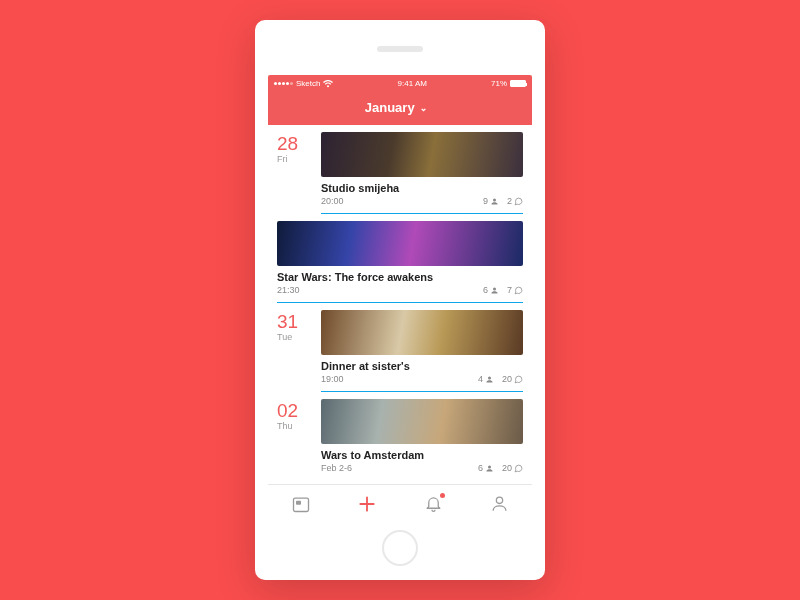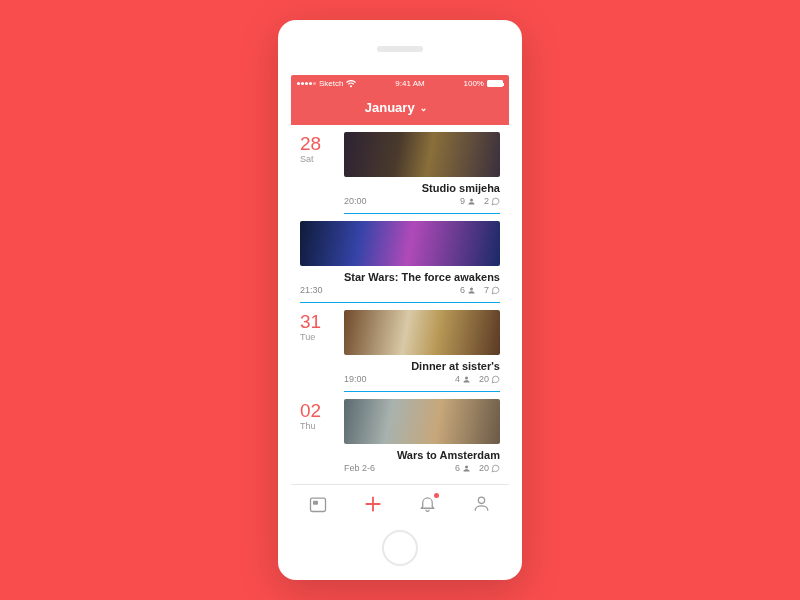--- a/index.html
+++ b/index.html
@@ -1,36 +1,36 @@
 <!DOCTYPE html>
 <html><head>
   <meta charset="utf-8">
   <style>
     * { margin:0; padding:0; box-sizing:border-box; font-family:-apple-system,BlinkMacSystemFont,"Segoe UI",Helvetica,Arial,sans-serif; }
     body { width:800px; height:600px; background:#f94d4d; display:flex; align-items:center; justify-content:center; }
-    .phone { width:244px; height:560px; background:#fff; border-radius:18px; padding:55px 13px 58px 13px; position:relative; box-shadow:0 10px 40px rgba(0,0,0,0.18); }
+    .phone { width:290px; height:560px; background:#fff; border-radius:10px; padding:55px 13px 58px 13px; position:relative; box-shadow:0 10px 40px rgba(0,0,0,0.18); }
     .speaker { position:absolute; top:26px; left:50%; transform:translateX(-50%); width:46px; height:6px; background:#e8e8e8; border-radius:4px; }
     .home-btn { position:absolute; bottom:14px; left:50%; transform:translateX(-50%); width:36px; height:36px; border:2px solid #e8e8e8; border-radius:50%; }
     .screen { width:100%; height:100%; background:#fff; overflow:hidden; display:flex; flex-direction:column; border-radius:2px; }
     .status-bar { background:#f15a5a; color:#fff; height:17px; display:flex; align-items:center; justify-content:space-between; padding:0 6px; font-size:8px; font-weight:500; }
     .status-bar .left, .status-bar .right { display:flex; align-items:center; gap:3px; }
     .dots { display:flex; gap:1px; }
     .dots span { width:3px; height:3px; background:#fff; border-radius:50%; display:block; }
     .dots span.dim { opacity:.45; }
     .battery { width:16px; height:7px; border:1px solid #fff; border-radius:1px; position:relative; }
     .battery::after { content:""; position:absolute; right:-2px; top:1.5px; width:1px; height:3px; background:#fff; }
     .battery > div { background:#fff; height:100%; width:100%; }
     .header { background:#f15a5a; color:#fff; text-align:center; padding:8px 8px 10px 0; font-size:13px; font-weight:600; display:flex; justify-content:center; align-items:center; gap:5px; }
     .chev { font-size:9px; }
     .feed { flex:1; overflow:hidden; background:#fff; }
     .event { display:flex; gap:10px; padding:7px 9px 0 9px; }
     .date-col { width:34px; text-align:left; flex-shrink:0; padding-top:2px; }
     .date-num { color:#f15a5a; font-size:19px; font-weight:400; line-height:1; }
     .date-day { color:#9a9a9a; font-size:9px; margin-top:1px; }
-    .event-body { flex:1;text-align:right; }
+    .event-body { flex:1; }
     .event-img { width:100%; height:45px; border-radius:2px; display:block; }
     .event-title { font-size:11px; font-weight:700; color:#222; margin-top:5px; }
     .event-meta { display:flex; justify-content:space-between; align-items:center; font-size:9px; color:#888; margin-top:2px; padding-bottom:7px; border-bottom:1px solid #0ea5e9; }
     .event-stats { display:flex; gap:8px; color:#888; }
     .stat { display:flex; align-items:center; gap:2px; }
     .event.cut { height:14px; overflow:hidden; padding-top:4px; }
     .tabbar { height:38px; border-top:1px solid #e6e6e6; display:flex; background:#fff; }
     .tab { flex:1; display:flex; align-items:center; justify-content:center; position:relative; }
     .notif-dot { position:absolute; width:5px; height:5px; background:#f15a5a; border-radius:50%; top:8px; left:calc(50% + 7px); }
     
@@ -56,38 +56,38 @@
             <span></span>
             <span class="dim"></span>
         </div>
         <span>Sketch</span>
         <svg width="10" height="8" viewBox="0 0 10 8">
             <path d="M5 7.2a1 1 0 100-2 1 1 0 000 2zm-2.3-2.5a3.3 3.3 0 014.6 0l.9-.9a4.6 4.6 0 00-6.4 0l.9.9zm-1.8-1.8a5.8 5.8 0 018.2 0l.9-.9a7.1 7.1 0 00-10 0l.9.9z" fill="#fff"></path>
           </svg>
       </div>
       <span>9:41 AM</span>
       <div class="right">
-        <span>100%</span>
+        <span>71%</span>
         <div class="battery">
             <div></div>
           </div>
       </div>
     </div>
 
     <div class="header">
       <span>January</span>
       <span class="chev">⌄</span>
     </div>
 
     <div class="feed">
 
       <div class="event">
         <div class="date-col">
           <div class="date-num">28</div>
-          <div class="date-day">Sat</div>
+          <div class="date-day">Fri</div>
         </div>
         <div class="event-body">
           <div class="event-img img1"></div>
           <div class="event-title">Studio smijeha</div>
           <div class="event-meta">
             <span>20:00</span>
             <div class="event-stats">
               <div class="stat">
                   <span>9</span>
                   <svg width="9" height="9" viewBox="0 0 24 24">

